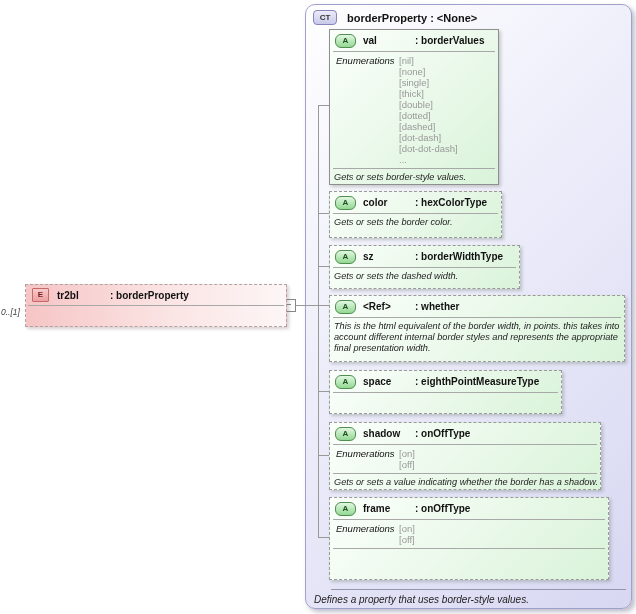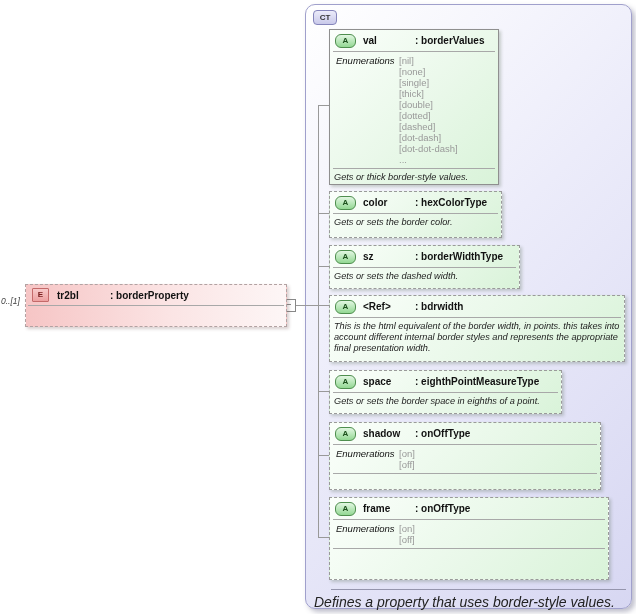--- a/index.html
+++ b/index.html
@@ -10,33 +10,33 @@
   #ct-box{position:absolute;left:305px;top:4px;width:325px;height:603px;z-index:1;
           border:1.5px solid #a0a0cc;border-radius:10px;
           background:linear-gradient(135deg,#ffffff 0%,#ececfa 45%,#d7d7f2 100%);
           box-shadow:3px 3px 5px rgba(110,110,140,0.45);}
   .ct-header{position:absolute;left:7px;top:5px;display:flex;align-items:center;}
   .ct-icon{display:inline-block;width:22px;height:13px;border:1px solid #8585bb;border-radius:4px;
            background:linear-gradient(to bottom,#ececfa,#c9c9ea);
            font-size:8px;font-weight:bold;line-height:13px;text-align:center;color:#333;}
   .ct-title{margin-left:10px;font-size:11px;font-weight:bold;}
   .ct-footer-sep{position:absolute;left:25px;top:584px;width:295px;height:1px;background:#9595ad;}
-  .ct-footer{position:absolute;left:8px;top:589px;font-size:14px;font-style:italic;color:#222;}
+  .ct-footer{position:absolute;left:8px;top:589px;font-size:10px;font-style:italic;color:#222;}
 
   
   .line{position:absolute;background:#999;z-index:2;}
   #elem-line{left:294px;top:305px;width:36px;height:1px;}
   #trunk{left:318px;top:105px;width:1px;height:432px;}
   .tick{left:318px;width:12px;height:1px;}
   #expander{position:absolute;left:283px;top:299px;width:11px;height:11px;z-index:3;
             border:1px solid #888;background:#fff;}
   #expander .minus{position:absolute;left:2px;top:4px;width:5px;height:1px;background:#888;}
 
   
-  #cardinality{position:absolute;left:1px;top:296px;font-size:8.5px;font-style:italic;color:#444;}
+  #cardinality{position:absolute;left:1px;top:307px;font-size:8.5px;font-style:italic;color:#444;}
   #elem-box{position:absolute;left:25px;top:284px;width:260px;height:41px;z-index:3;
             border:1px dashed #b2a2a2;
             background:linear-gradient(to right,#f6c5c5 0%,#fbe4e4 55%,#fdf6f6 100%);
             box-shadow:2px 2px 3px rgba(130,100,100,0.3);}
   .elem-header{display:flex;align-items:center;height:18px;padding:1px 0 0 6px;}
   .e-icon{display:inline-block;width:15px;height:12px;border:1px solid #c46a6a;border-radius:1px;
           background:linear-gradient(to bottom,#f8caca,#eda0a0);
           font-size:8px;font-weight:bold;line-height:12px;text-align:center;color:#7a2020;}
   .elem-name{margin-left:8px;width:53px;font-size:10px;font-weight:bold;}
   .elem-type{font-size:10px;font-weight:bold;}
@@ -70,20 +70,21 @@
   .attr-desc.nowrap{white-space:nowrap;}
 </style>
 </head>
 <body>
 
 <div id="stage">
 
   <div id="ct-box">
     <div class="ct-header">
       <span class="ct-icon">CT</span>
+      <span class="ct-title">borderProperty : &lt;None&gt;</span>
     </div>
     <div class="ct-footer-sep"></div>
     <div class="ct-footer">Defines a property that uses border-style values.</div>
   </div>
 
   <div class="line" id="elem-line"></div>
   <div class="line" id="trunk"></div>
   <div class="line tick" style="top:105px;"></div>
   <div class="line tick" style="top:213px;"></div>
   <div class="line tick" style="top:266px;"></div>
@@ -120,21 +121,21 @@
         <span>[thick]</span>
         <span>[double]</span>
         <span>[dotted]</span>
         <span>[dashed]</span>
         <span>[dot-dash]</span>
         <span>[dot-dot-dash]</span>
         <span>...</span>
       </span>
     </div>
     <div class="sep"></div>
-    <div class="attr-desc nowrap">Gets or thick border-style values.</div>
+    <div class="attr-desc nowrap">Gets or sets border-style values.</div>
   </div>
 
   <div class="attr-box" id="attr-color">
     <div class="attr-header">
       <span class="a-icon">A</span>
       <span class="attr-name">color</span>
       <span class="attr-type">: hexColorType</span>
     </div>
     <div class="sep"></div>
     <div class="attr-desc nowrap">Gets or sets the border color.</div>
@@ -147,51 +148,51 @@
       <span class="attr-type">: borderWidthType</span>
     </div>
     <div class="sep"></div>
     <div class="attr-desc nowrap">Gets or sets the dashed width.</div>
   </div>
 
   <div class="attr-box" id="attr-ref">
     <div class="attr-header">
       <span class="a-icon">A</span>
       <span class="attr-name">&lt;Ref&gt;</span>
-      <span class="attr-type">: bdrwidth</span>
+      <span class="attr-type">: whether</span>
     </div>
     <div class="sep"></div>
     <div class="attr-desc">This is the html equivalent of the border width, in points.  this takes into account different internal border styles and represents the appropriate final presentation width.</div>
   </div>
 
   <div class="attr-box" id="attr-space">
     <div class="attr-header">
       <span class="a-icon">A</span>
       <span class="attr-name">space</span>
       <span class="attr-type">: eighthPointMeasureType</span>
     </div>
     <div class="sep"></div>
-    <div class="attr-desc nowrap">Gets or sets the border space in eighths of a point.</div>
   </div>
 
   <div class="attr-box" id="attr-shadow">
     <div class="attr-header">
       <span class="a-icon">A</span>
       <span class="attr-name">shadow</span>
       <span class="attr-type">: onOffType</span>
     </div>
     <div class="sep"></div>
     <div class="enum-row">
       <span class="enum-label">Enumerations</span>
       <span class="enum-values">
         <span>[on]</span>
         <span>[off]</span>
       </span>
     </div>
     <div class="sep"></div>
+    <div class="attr-desc nowrap">Gets or sets a value indicating whether the border has a shadow.</div>
   </div>
 
   <div class="attr-box" id="attr-frame">
     <div class="attr-header">
       <span class="a-icon">A</span>
       <span class="attr-name">frame</span>
       <span class="attr-type">: onOffType</span>
     </div>
     <div class="sep"></div>
     <div class="enum-row">

